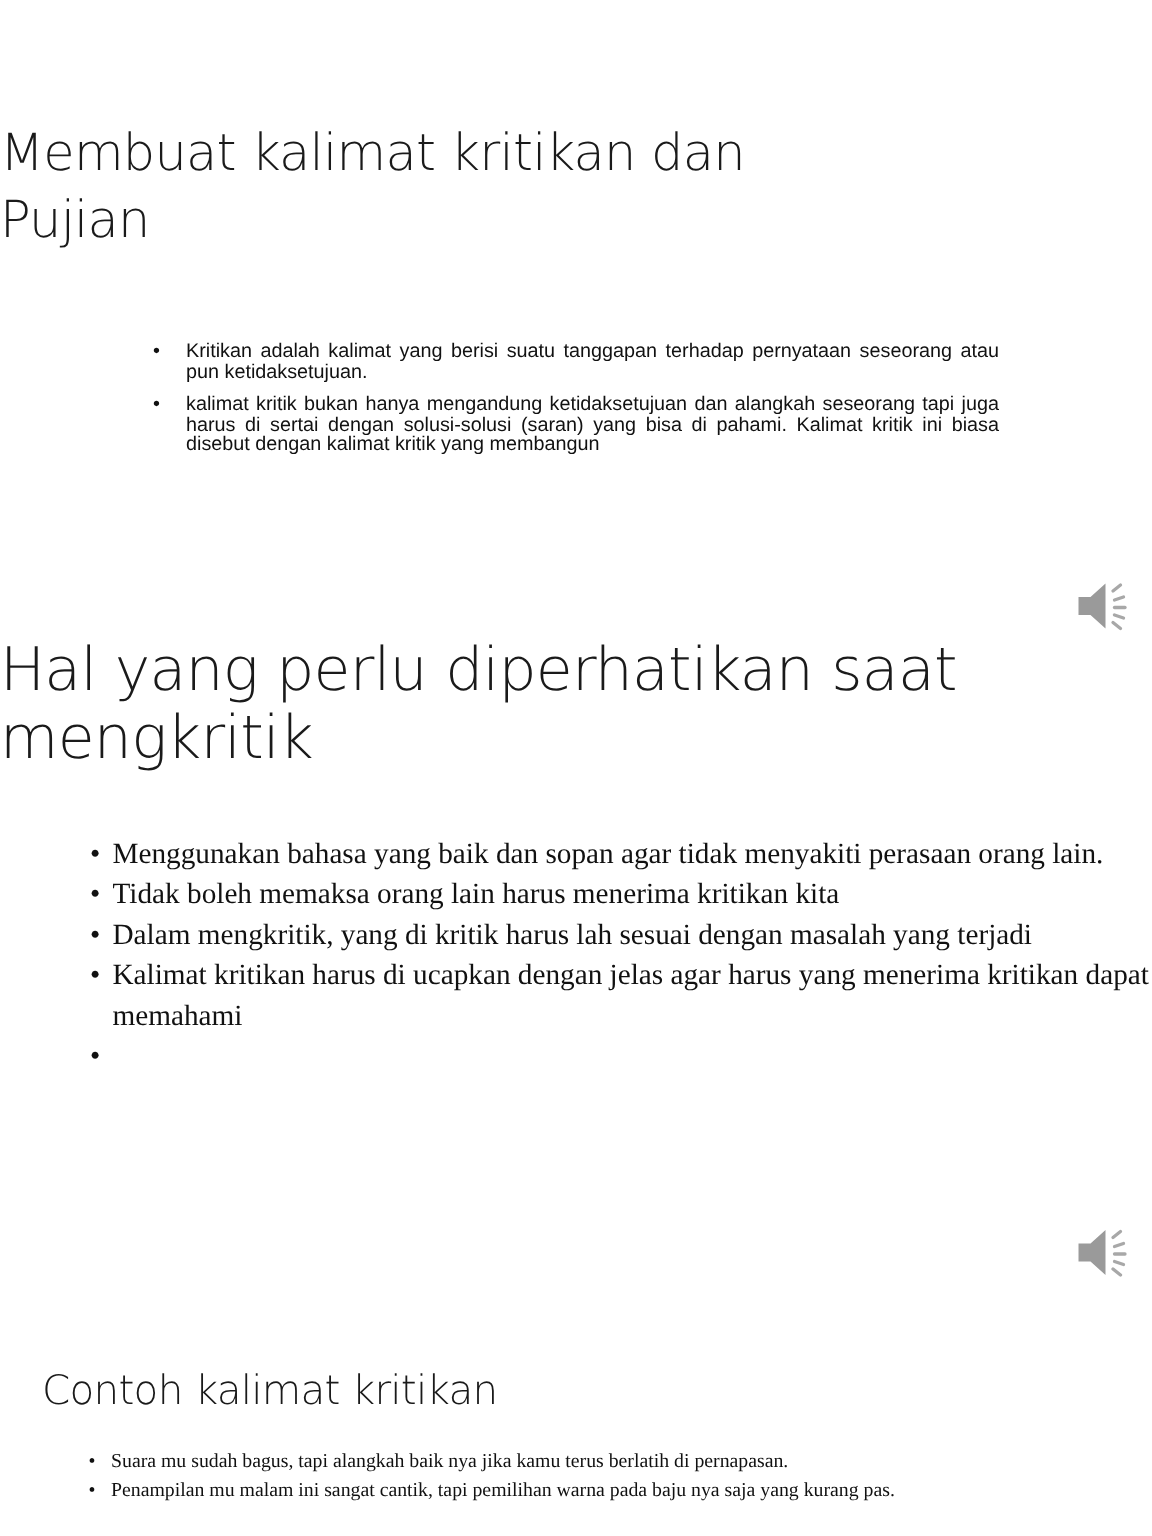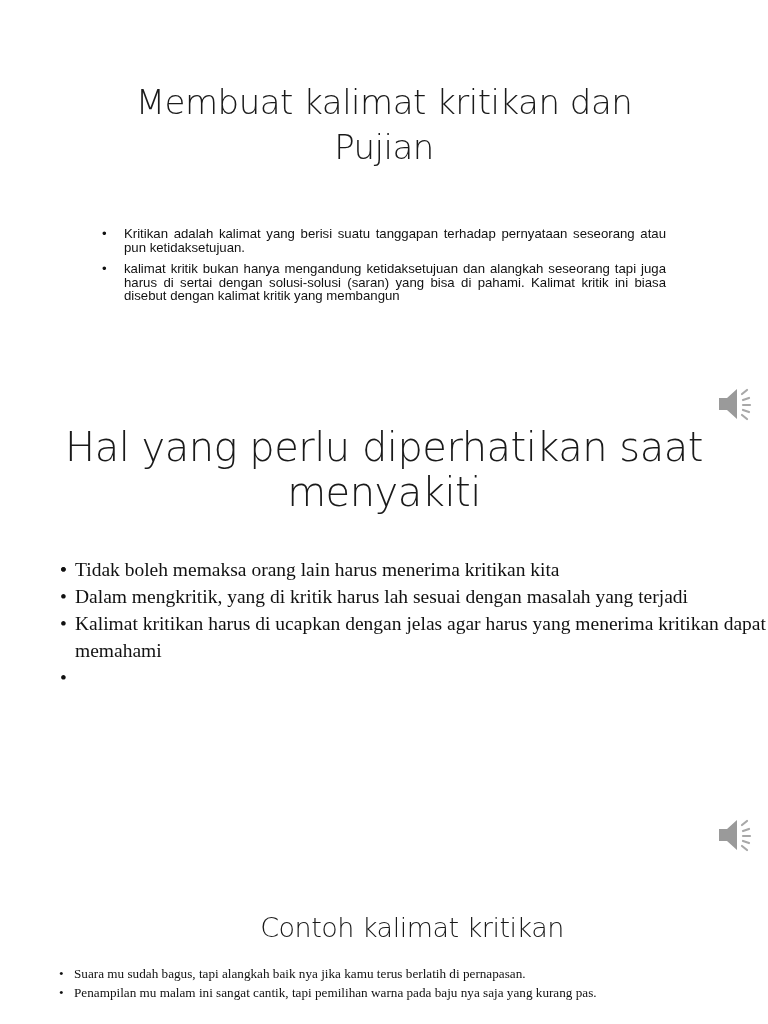--- a/index.html
+++ b/index.html
@@ -1,18 +1,18 @@
 <!DOCTYPE html>
 <html><head>
 <meta charset="utf-8">
 <style>
   html, body { margin: 0; padding: 0; background: #ffffff; }
   body { width: 768px; height: 1024px; position: relative; overflow: hidden; color: #111; }
   .title {
-    position: absolute; left: 0; width: 768px; text-align: center;
+    position: absolute; left: 0; width: 768px; 
     font-family: "DejaVu Sans", sans-serif; font-weight: 300; color: #1a1a1a;
     letter-spacing: -0.5px;
   }
   .t1 { top: 80px; font-size: 34px; line-height: 45px; }
   .t2 { top: 425px; font-size: 40px; line-height: 45px; }
   .t3 { top: 910px; font-size: 27px; line-height: 36px; padding-left: 28px; }
 
   ul { list-style: none; margin: 0; padding: 0; position: absolute; }
   li { position: relative; }
   li .bullet { position: absolute; left: 0; }
@@ -55,24 +55,24 @@
       <line x1="27" y1="16" x2="33" y2="14"></line>
       <line x1="27" y1="21" x2="34" y2="21"></line>
       <line x1="27" y1="26" x2="33" y2="28"></line>
       <line x1="26" y1="31" x2="31" y2="35"></line>
     </g>
   </svg>
 </div>
 
 <div class="title t2">
   <div>Hal yang perlu diperhatikan saat</div>
-  <div>menyakiti</div>
+  <div>mengkritik</div>
 </div>
 <ul class="list2">
-  <li><span class="bullet">•</span></li>
+  <li><span class="bullet">•</span><span>Menggunakan bahasa yang baik dan sopan agar tidak menyakiti perasaan orang lain.</span></li>
   <li><span class="bullet">•</span><span>Tidak boleh memaksa orang lain harus menerima kritikan kita</span></li>
   <li><span class="bullet">•</span><span>Dalam mengkritik, yang di kritik harus lah sesuai dengan masalah yang terjadi</span></li>
   <li><span class="bullet">•</span><span>Kalimat kritikan harus di ucapkan dengan jelas agar harus yang menerima kritikan dapat  memahami</span></li>
   <li><span class="bullet">•</span></li>
 </ul>
 <div class="speaker sp2">
   <svg width="44" height="40" viewBox="0 0 44 40">
     <polygon points="3,14 11,14 21,5 21,35 11,26 3,26" fill="#9a9a9a"></polygon>
     <g stroke="#a8a8a8" stroke-width="2.2" stroke-linecap="round" fill="none">
       <line x1="26" y1="10" x2="31" y2="6"></line>

